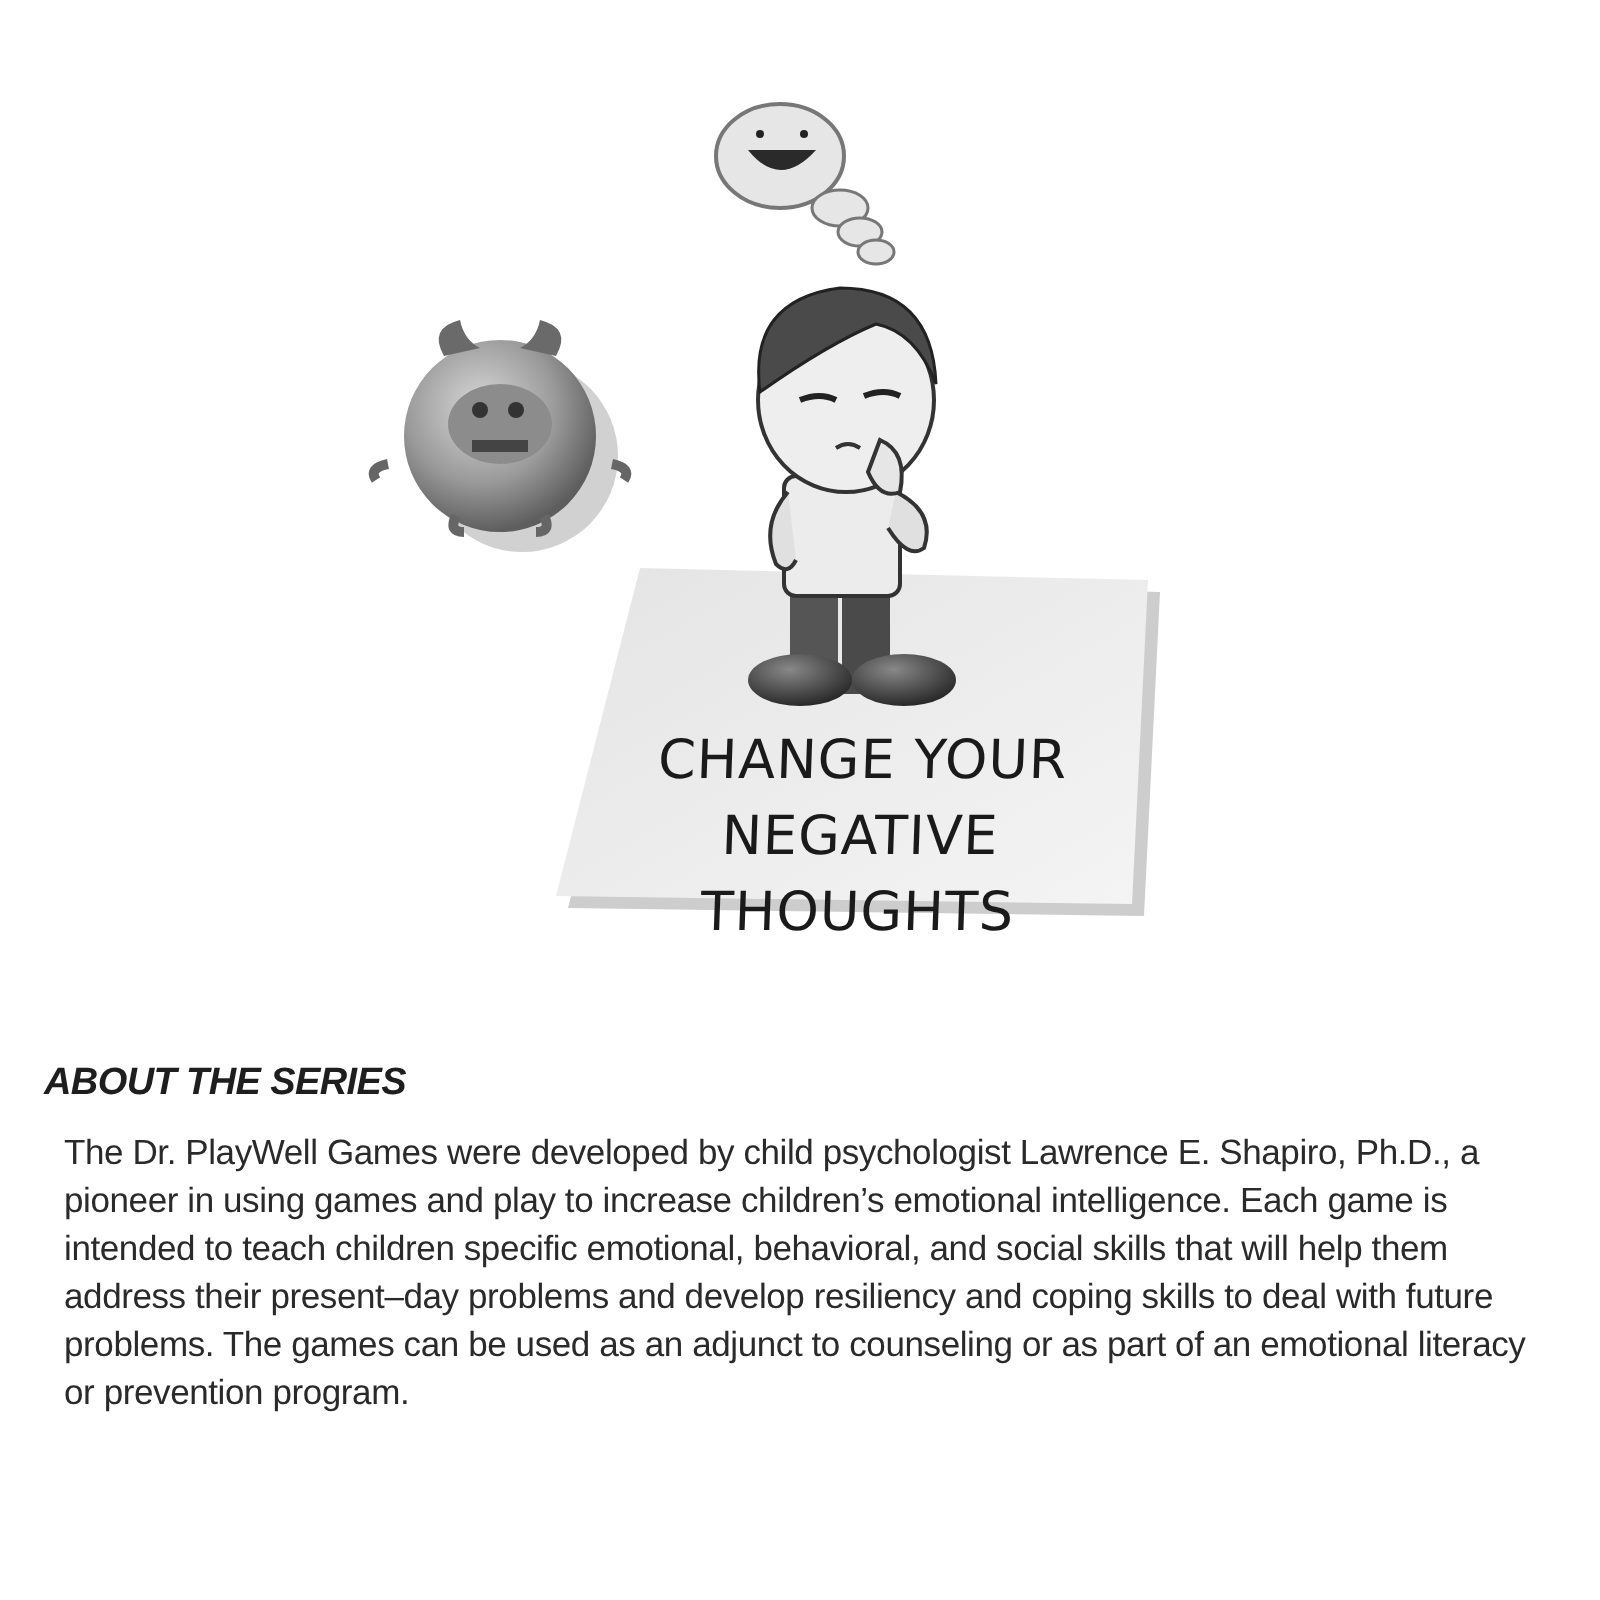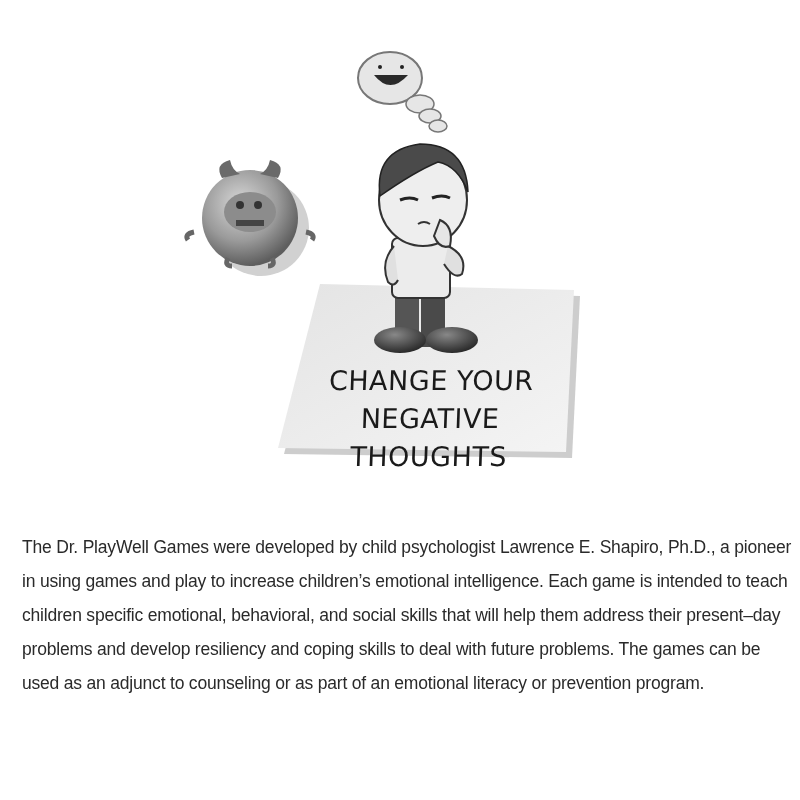--- a/index.html
+++ b/index.html
@@ -3,21 +3,21 @@
 <meta charset="utf-8">
 <style>
   html, body { margin:0; padding:0; background:#ffffff; }
   body { width:800px; height:800px; position:relative; overflow:hidden; font-family:"Liberation Sans", sans-serif; }
   .art { position:absolute; left:0; top:0; width:800px; height:500px; }
   .card-title { position:absolute; left:280px; top:362px; width:300px; text-align:center;
     font-family:"DejaVu Sans", sans-serif; font-size:27px; line-height:38px; color:#1a1a1a; letter-spacing:0.5px; transform:skewX(-2deg); }
   .card-title span { display:block; }
   .about { position:absolute; left:22px; top:530px; width:770px; color:#2a2a2a; }
   .about h2 { margin:0; font-size:19px; font-weight:bold; font-style:italic; color:#1e1e1e; line-height:24px; letter-spacing:-0.3px; }
-  .about p { margin:0; font-size:17.5px; line-height:34px; letter-spacing:-0.2px; }
+  .about p { margin:10px; font-size:17.5px; line-height:24px; letter-spacing:-0.2px; }
 </style>
 </head>
 <body>
 
 <svg class="art" viewBox="0 0 800 500" xmlns="http://www.w3.org/2000/svg">
   <defs>
     <radialGradient id="ball" cx="40%" cy="35%" r="65%">
       <stop offset="0" stop-color="#d8d8d8"></stop>
       <stop offset="0.6" stop-color="#9a9a9a"></stop>
       <stop offset="1" stop-color="#5e5e5e"></stop>
@@ -79,14 +79,15 @@
     <path d="M440,220 q14,6 10,26 q-10,4 -16,-10 z" fill="#e6e6e6" stroke="#333" stroke-width="2"></path>
   </g>
 </svg>
 
 <div class="card-title">
   <span>CHANGE YOUR</span>
   <span>NEGATIVE THOUGHTS</span>
 </div>
 
 <div class="about">
+  <h2>ABOUT THE SERIES</h2>
   <p>The Dr. PlayWell Games were developed by child psychologist Lawrence E. Shapiro, Ph.D., a pioneer in using games and play to increase children’s emotional intelligence. Each game is intended to teach children specific emotional, behavioral, and social skills that will help them address their present–day problems and develop resiliency and coping skills to deal with future problems. The games can be used as an adjunct to counseling or as part of an emotional literacy or prevention program.</p>
 </div>
 
 </body></html>

